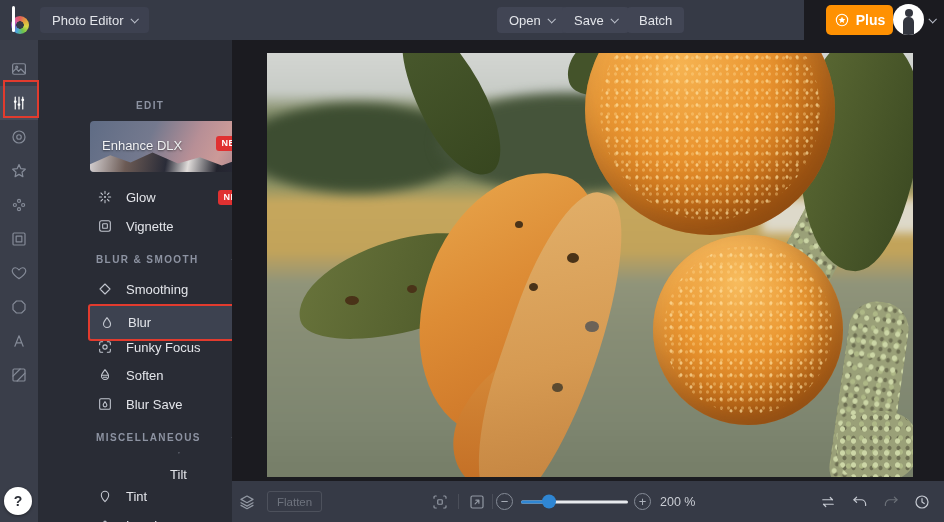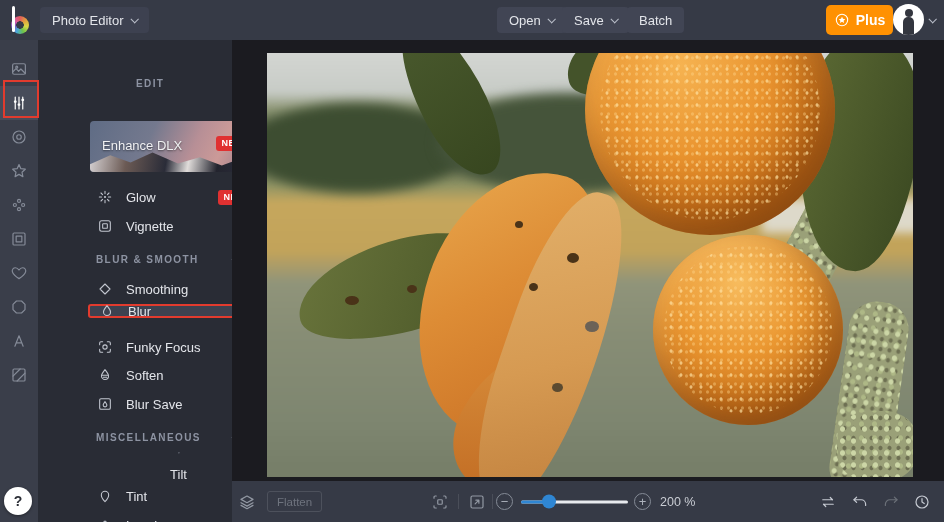--- a/index.html
+++ b/index.html
@@ -1,20 +1,20 @@
 <!DOCTYPE html>
 <html><head>
 <meta charset="utf-8">
 <style>
   html,body{margin:0;padding:0;background:#101014;}
   .app{position:relative;width:944px;height:522px;overflow:hidden;
        font-family:"Liberation Sans",sans-serif;background:#1b1b20;
        -webkit-font-smoothing:antialiased;}
   
-  .topbar{position:absolute;left:0;top:0;width:944px;height:40px;background:#363a46;z-index:30;}
+  .topbar{position:absolute;left:0;top:0;width:804px;height:40px;background:#363a46;z-index:30;}
   .logo{position:absolute;left:11px;top:6px;width:26px;height:28px;}
   .logo .stem{position:absolute;left:1px;top:0;width:3px;height:26px;background:#fff;border-radius:2px;}
   .logo .wheel{position:absolute;left:0;bottom:0;width:18px;height:18px;border-radius:50%;
     background:radial-gradient(circle,#363a46 0 3.5px,rgba(0,0,0,0) 4px),
     conic-gradient(#e25c5c,#e2a23c,#d8d848,#6cc24a,#4aa8d8,#7a5cc2,#d85ca8,#e25c5c);}
   .tb-btn{position:absolute;top:7px;height:26px;background:#414554;border:none;border-radius:4px;
     color:#e3e5ea;font-size:13px;font-family:inherit;display:flex;align-items:center;gap:7px;
     padding:0 12px;cursor:pointer;}
   .chev{display:inline-block;width:5px;height:5px;border-right:1.5px solid #b9bec9;
     border-bottom:1.5px solid #b9bec9;transform:rotate(45deg) translateY(-1px);}
@@ -302,21 +302,21 @@
         </svg>
       </div>
     <div class="rail-item">
         <svg class="ic ic-18">
           <use href="#i-draw"></use>
         </svg>
       </div>
   </nav>
 
   <aside class="panel">
-    <div class="sec-head" style="top:38px;padding-left:40px;">
+    <div class="sec-head" style="top:60px;padding-left:40px;">
       <span>EDIT</span>
     </div>
 
     <div class="card">
       <div class="mtn"></div>
       <span class="lbl">Enhance DLX</span>
       <span class="badge">NEW</span>
     </div>
 
     <div class="row" style="top:142px;">
@@ -336,21 +336,21 @@
     <div class="sec-head" style="top:214px;">
       <span>BLUR &amp; SMOOTH</span>
       <span class="chev-up"></span>
     </div>
     <div class="row" style="top:234px;">
       <svg class="ic ic-16">
           <use href="#i-diamond"></use>
         </svg>
       <span class="lbl">Smoothing</span>
     </div>
-    <div class="row sel" style="top:264px;height:14px;">
+    <div class="row sel" style="top:264px;height:37px;">
       <svg class="ic ic-16">
           <use href="#i-drop"></use>
         </svg>
       <span class="lbl">Blur</span>
     </div>
     <div class="row" style="top:292px;">
       <svg class="ic ic-16">
           <use href="#i-funky"></use>
         </svg>
       <span class="lbl">Funky Focus</span>

